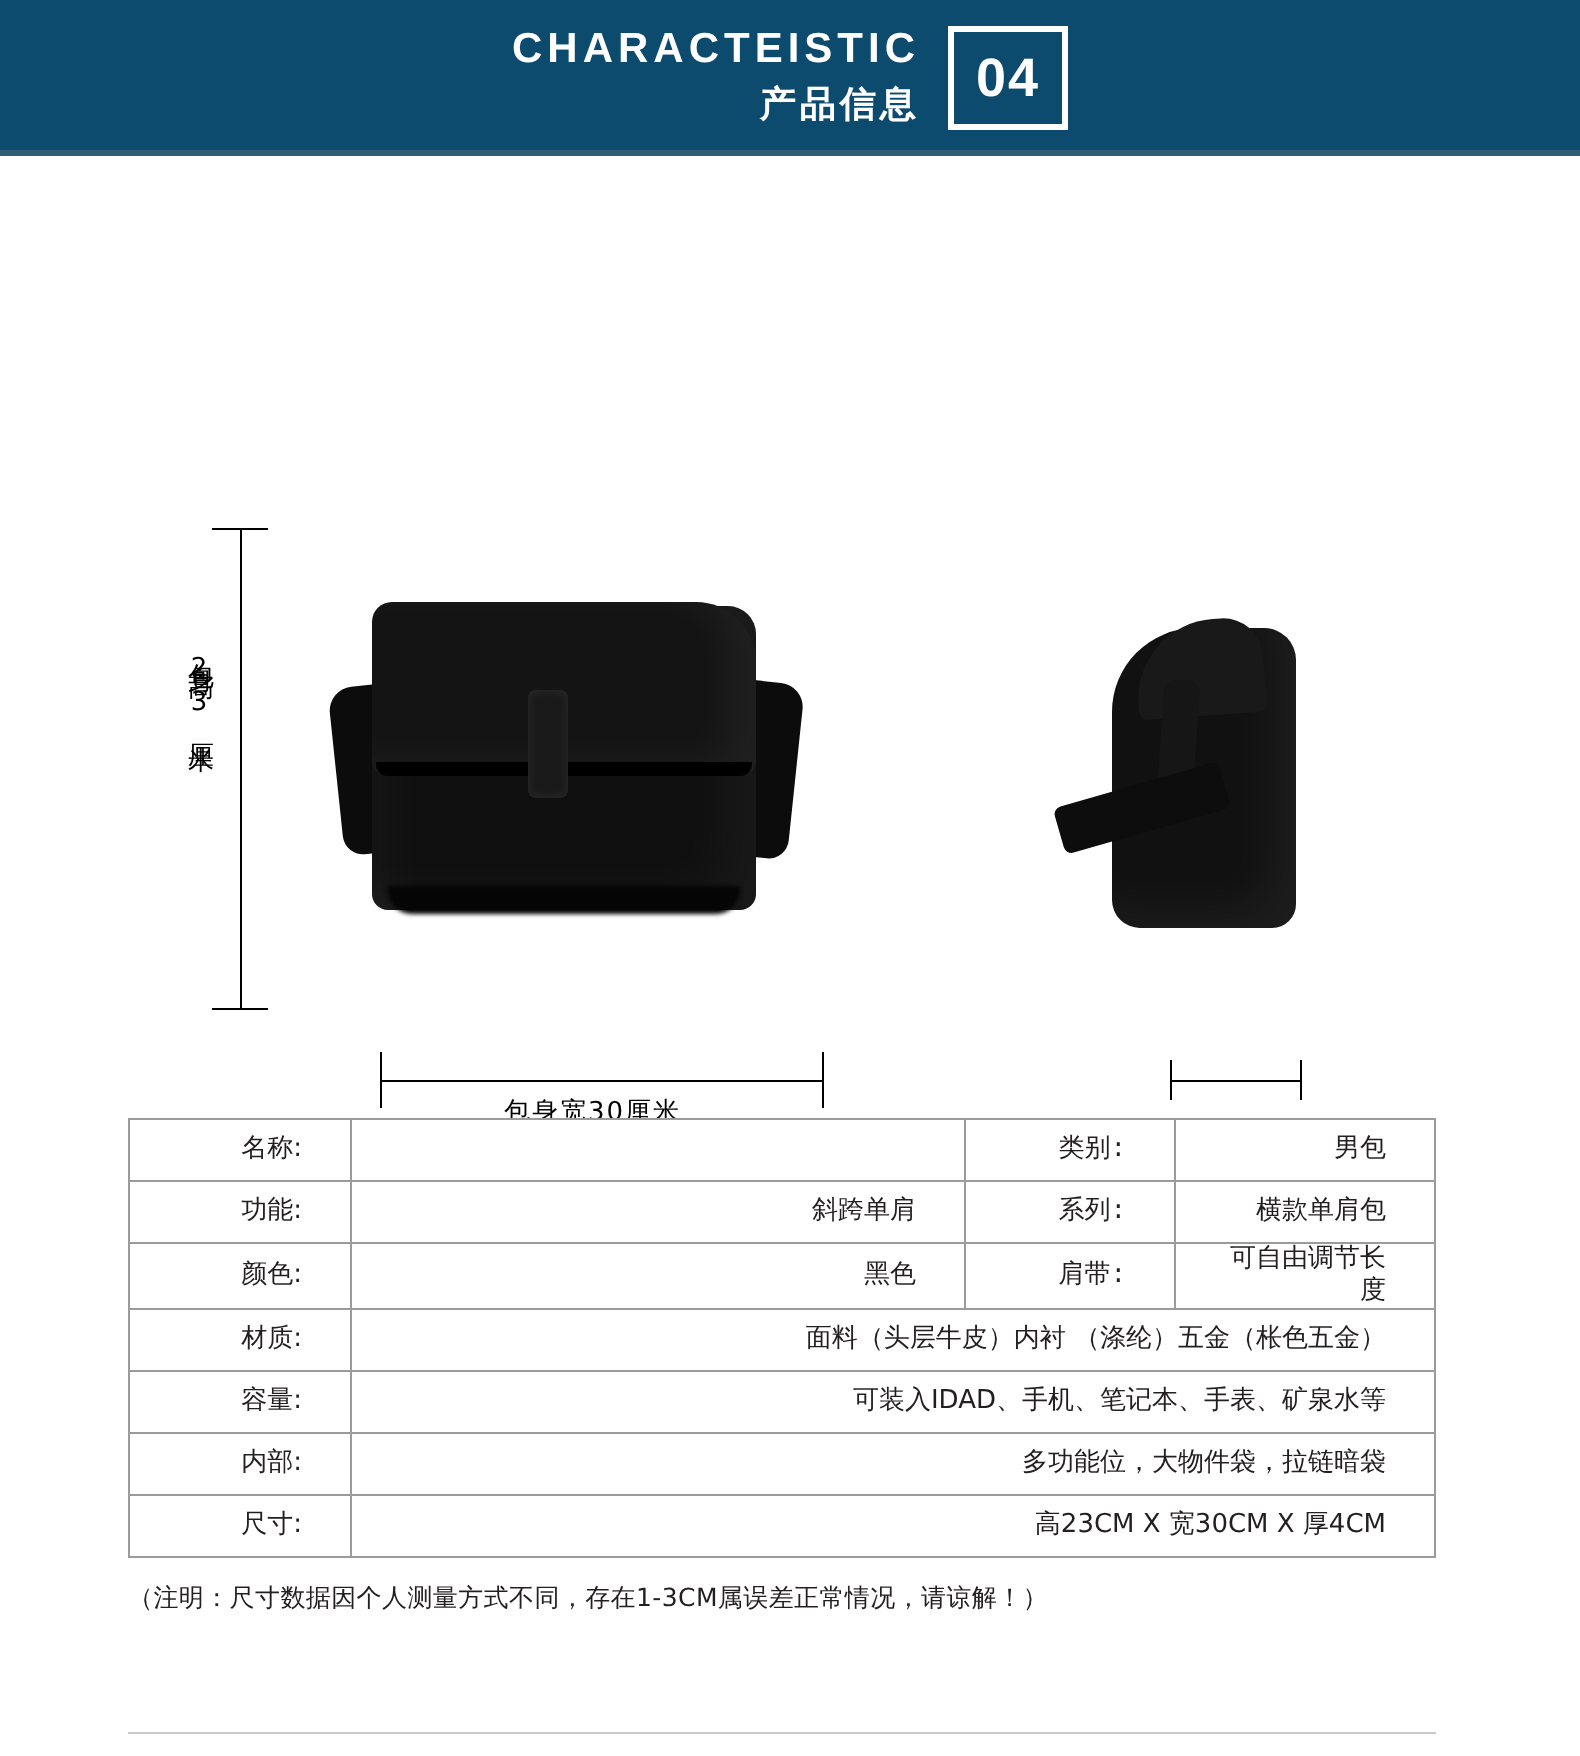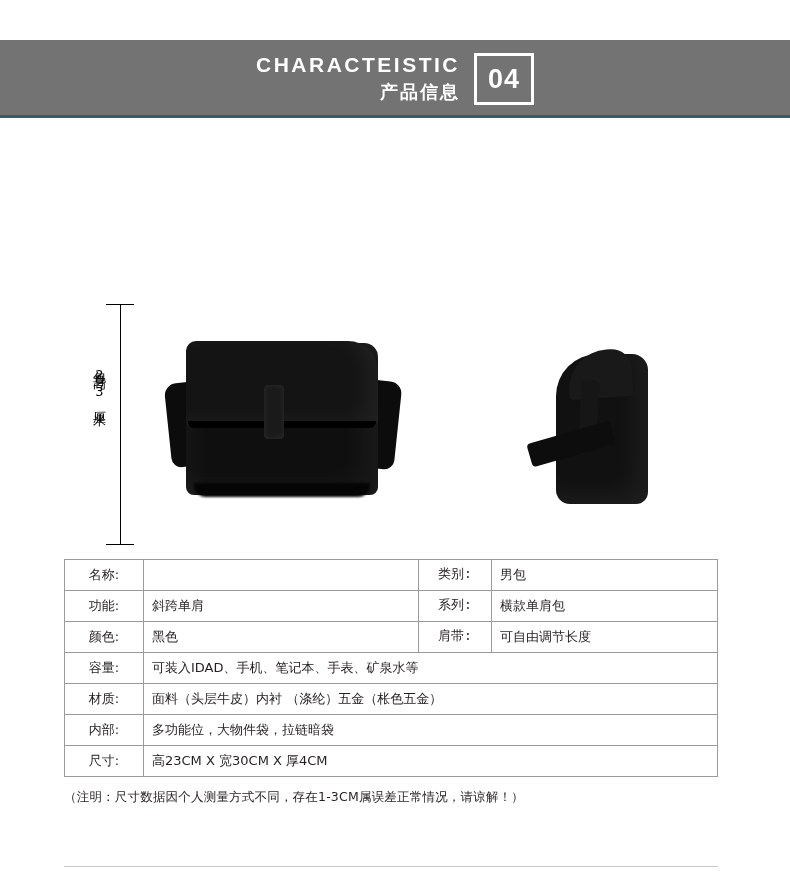--- a/index.html
+++ b/index.html
@@ -13,24 +13,23 @@
     font-family: "Liberation Sans", sans-serif;
     color: #231f20;
     overflow: hidden;
     position: relative;
   }
 
   
   .banner {
     width: 790px;
     height: 78px;
-    background: #737373;
+    background: #0c4a6e;
     position: relative;
     overflow: hidden;
-    margin-top: 40px;
   }
   .banner-inner {
     position: absolute;
     left: 0; top: 0;
     width: 790px; height: 78px;
     display: flex;
     align-items: center;
     justify-content: center;
   }
   .banner-text {
@@ -220,23 +219,24 @@
     border-collapse: collapse;
     width: 654px;
     font-family: "DejaVu Sans", sans-serif;
     font-size: 13px;
     color: #231f20;
     background: #fff;
   }
   table.spec td {
     border: 1px solid #9b9b9b;
     height: 30px;
-    padding: 0 8px;
+    padding: 0 24px;
     vertical-align: middle;
     line-height: 16px;
+    text-align: right;
   }
   td.lbl {
     width: 62px;
     text-align: center;
     white-space: nowrap;
   }
   td.val { padding-left: 10px; }
   td.lbl2 {
     width: 56px;
     text-align: center;
@@ -323,26 +323,26 @@
         <td class="lbl2">系列:</td>
         <td class="val">横款单肩包</td>
       </tr>
       <tr>
         <td class="lbl">颜色:</td>
         <td class="val">黑色</td>
         <td class="lbl2">肩带:</td>
         <td class="val">可自由调节长度</td>
       </tr>
       <tr>
+        <td class="lbl">材质:</td>
+        <td class="val" colspan="3">面料（头层牛皮）内衬 （涤纶）五金（枨色五金）</td>
+      </tr>
+      <tr>
         <td class="lbl">容量:</td>
         <td class="val" colspan="3">可装入IDAD、手机、笔记本、手表、矿泉水等</td>
-      </tr>
-      <tr>
-        <td class="lbl">材质:</td>
-        <td class="val" colspan="3">面料（头层牛皮）内衬 （涤纶）五金（枨色五金）</td>
       </tr>
       <tr>
         <td class="lbl">内部:</td>
         <td class="val" colspan="3">多功能位，大物件袋，拉链暗袋</td>
       </tr>
       <tr>
         <td class="lbl">尺寸:</td>
         <td class="val" colspan="3">高23CM X 宽30CM X 厚4CM</td>
       </tr>
     </tbody>

